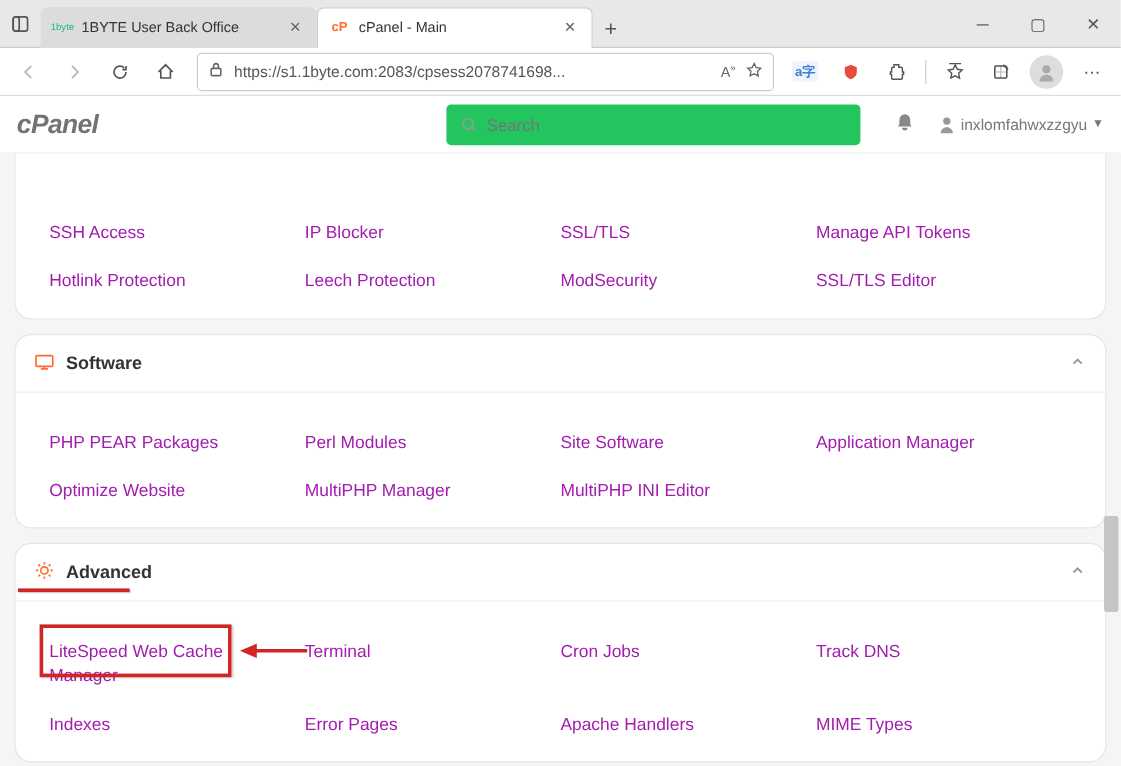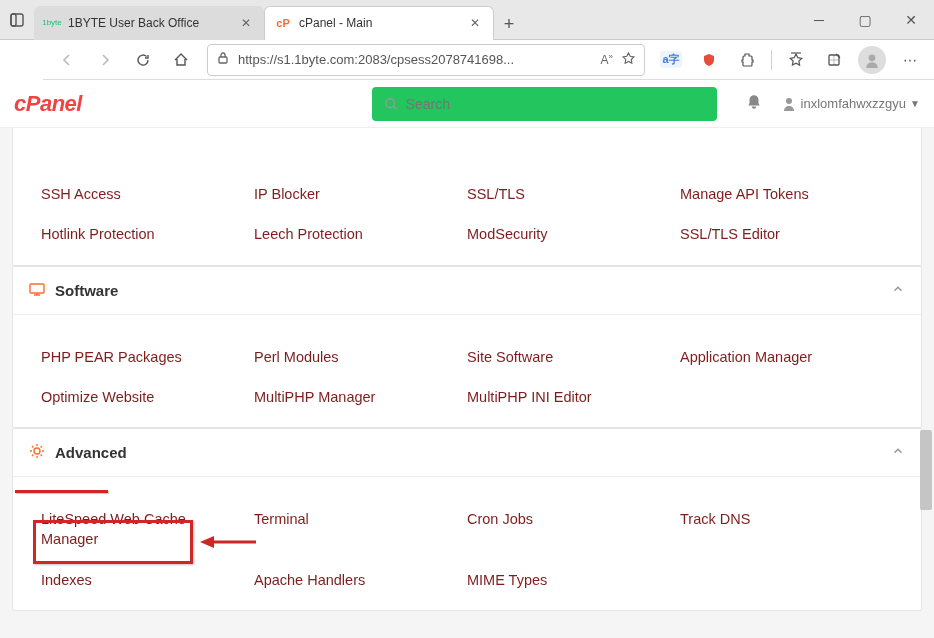--- a/index.html
+++ b/index.html
@@ -12,49 +12,49 @@
 .tab { display: flex; align-items: center; height: 34px; padding: 0 10px; min-width: 230px; max-width: 240px; border-top-left-radius: 6px; border-top-right-radius: 6px; font-size: 12px; color: #333; position: relative; }
 .tab.inactive { background: #dcdcdc; }
 .tab.active { background: #fff; border: 1px solid #ccc; border-bottom: none; }
 .tab .favicon { width: 16px; height: 16px; margin-right: 8px; display:flex; align-items:center; justify-content:center; }
 .tab .label { flex: 1; white-space: nowrap; overflow: hidden; text-overflow: ellipsis; }
 .tab .close { width: 16px; color: #666; text-align:center; }
 .newtab { width: 30px; height: 30px; display:flex; align-items:center; justify-content:center; color:#555; font-size: 18px; }
 .win-controls { display:flex; margin-left:auto; }
 .win-btn { width: 46px; height: 36px; display:flex; align-items:center; justify-content:center; color:#555; }
 
-.toolbar { height: 40px; background: #fff; display:flex; align-items:center; padding: 0 6px; gap: 2px; border-bottom: 1px solid #ddd; margin-left: 43px; }
+.toolbar { height: 40px; background: #fff; display:flex; align-items:center; padding: 0 6px; gap: 2px; border-bottom: 1px solid #ddd; }
 .tbtn { width: 36px; height: 32px; display:flex; align-items:center; justify-content:center; color:#555; border-radius:4px; }
 .tbtn.disabled { color: #bbb; }
 .addrbar { flex:1; height: 32px; margin: 0 6px; border:1px solid #ccc; border-radius: 4px; display:flex; align-items:center; padding: 0 8px; font-size: 13px; color:#555; gap:8px; }
 .addrbar .lock { color:#666; }
 .addrbar .url { flex:1; white-space:nowrap; overflow:hidden; text-overflow:ellipsis; }
 .addr-icon { color:#666; }
 .translate { color:#3b7dd8; background:#eef4fd; border-radius:3px; padding:1px 2px; font-size:11px; font-weight:bold;}
 .avatar { width:28px; height:28px; border-radius:50%; background:#ddd; display:flex; align-items:center; justify-content:center; }
 
 
 .cp-header { height: 48px; background:#fff; display:flex; align-items:center; padding: 0 14px; border-bottom: 1px solid #eee; }
-.cp-logo { font-size: 22px; font-weight: bold; font-style: italic; color:#ef4444; letter-spacing:-0.5px; }
+.cp-logo { font-size: 22px; font-weight: bold; font-style: italic; color:#737373; letter-spacing:-0.5px; }
 .cp-search { margin-left: auto; width: 345px; height: 34px; background:#22c55e; border-radius: 4px; display:flex; align-items:center; padding: 0 12px; color:#888; gap:8px; }
 .cp-search input { border:none; background:transparent; outline:none; flex:1; font-size:14px; color:#555; }
 .cp-bell { margin-left: 28px; color:#777; }
 .cp-user { margin-left: 18px; display:flex; align-items:center; color:#777; font-size:13px; gap:4px; }
 
 
 .content { padding: 0 12px 12px; background:#f5f5f5; height: calc(638px - 40px - 40px - 48px); overflow-y:auto; position:relative; }
-.panel { background:#fff; border:1px solid #e5e5e5; border-radius:2px; margin-top: 0; }
+.panel { background:#fff; border:1px solid #e5e5e5; border-radius:14px; margin-top: 12px; }
 .panel.first { margin-top: 0; border-top:none; border-top-left-radius:0; border-top-right-radius:0; padding-top: 24px; }
 .panel-header { display:flex; align-items:center; padding: 14px 16px; border-bottom:1px solid #eee; }
 .panel-header .ph-icon { color:#ff6c2c; margin-right:10px; }
 .panel-header .ph-title { font-weight:600; color:#333; font-size:15px; }
 .panel-header .ph-caret { margin-left:auto; color:#888; }
 .panel-body { padding: 22px 28px 10px; display:flex; flex-wrap:wrap; }
 .pitem { width: 25%; padding: 10px 12px 10px 0; }
-.pitem a { color:#7f1d1d; text-decoration:none; font-size:14.5px; line-height:1.4; }
+.pitem a { color:#a21caf; text-decoration:none; font-size:14.5px; line-height:1.4; }
 
 
 .annot-underline { position:absolute; height:3px; background:#d02626; box-shadow: 1px 1px 0 rgba(0,0,0,0.2); }
 .annot-box { position:absolute; border:3px solid #d02626; box-shadow: 1px 1px 2px rgba(0,0,0,0.25); }
 .annot-arrow { position:absolute; }
 
 
 .scroll-indicator { position:absolute; right:1px; width:12px; background:#c5c5c5; border-radius:2px; }
 
 </style>
@@ -245,20 +245,21 @@
             <path d="M4 10l4-4 4 4" fill="none" stroke="#999" stroke-width="1.8"></path>
           </svg>
       </span>
     </div>
     <div class="panel-body">
       <div class="pitem"><a href="#">LiteSpeed Web Cache Manager</a></div>
       <div class="pitem"><a href="#">Terminal</a></div>
       <div class="pitem"><a href="#">Cron Jobs</a></div>
       <div class="pitem"><a href="#">Track DNS</a></div>
       <div class="pitem"><a href="#">Indexes</a></div>
+      <div class="pitem"><a href="#">Error Pages</a></div>
       <div class="pitem"><a href="#">Apache Handlers</a></div>
       <div class="pitem"><a href="#">MIME Types</a></div>
     </div>
   </div>
 
   <div class="annot-underline" style="left:15px; top:362px; width:93px;"></div>
   <div class="annot-box" style="left:33px; top:392px; width:160px; height:44px;"></div>
   <svg class="annot-arrow" style="left:198px; top:404px;" width="60" height="20" viewBox="0 0 60 20">
     <line x1="58" y1="10" x2="12" y2="10" stroke="#d02626" stroke-width="3"></line>
     <polygon points="2,10 16,4 16,16" fill="#d02626"></polygon>

